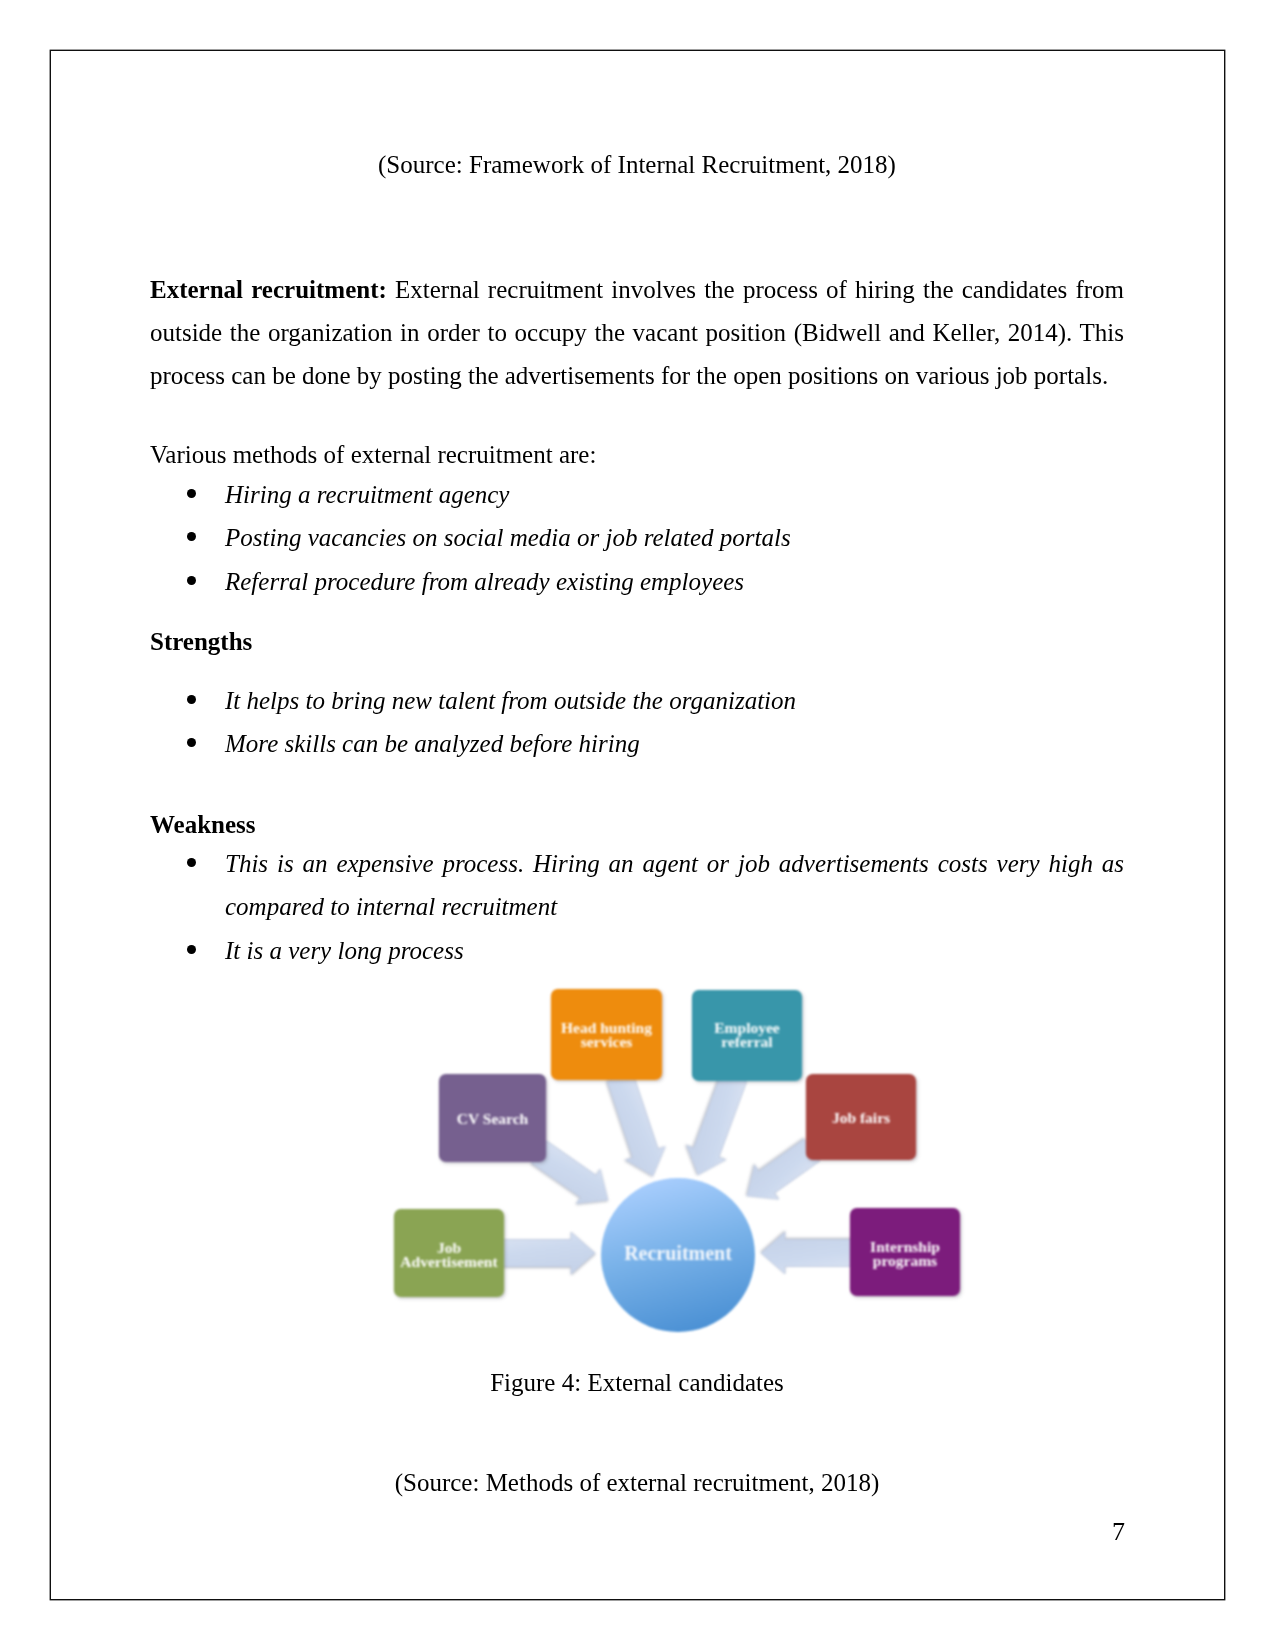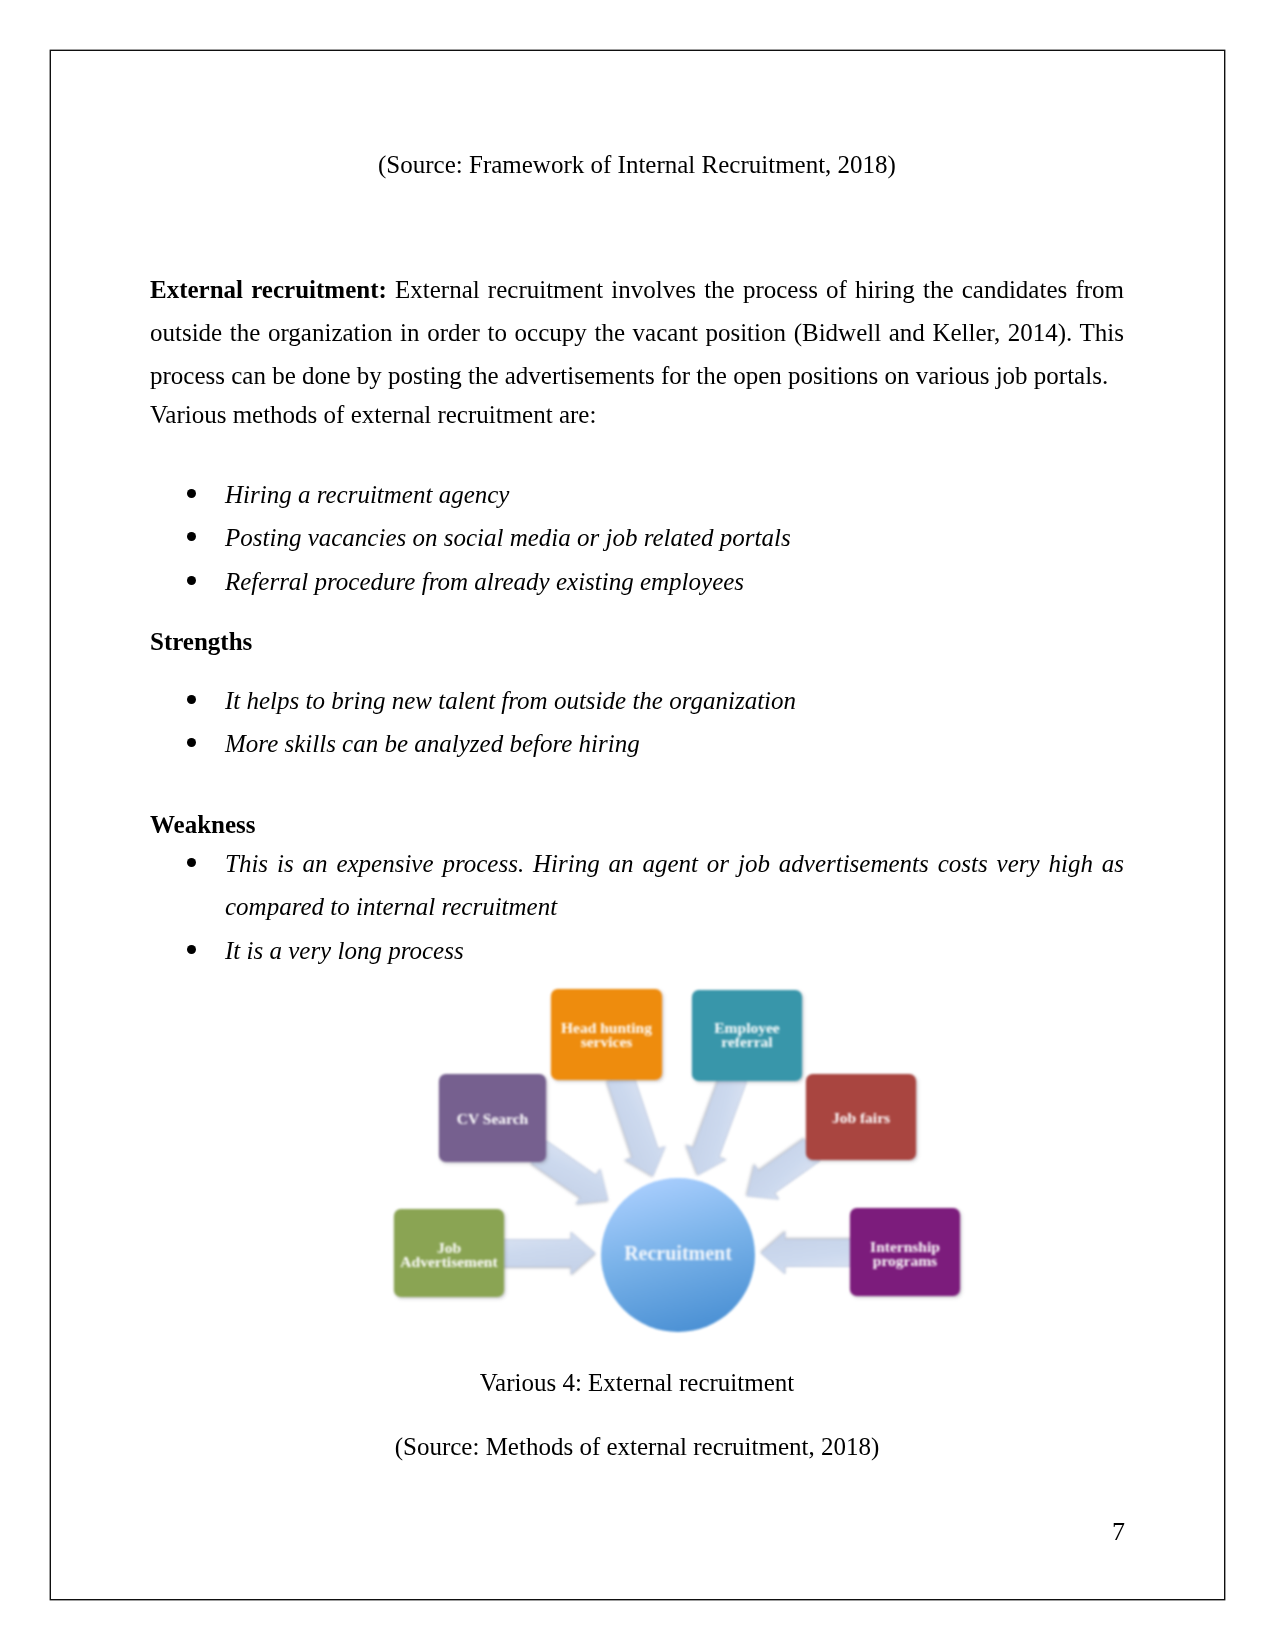--- a/index.html
+++ b/index.html
@@ -28,21 +28,21 @@
 <body>
 
 <div id="page">
 
 <div class="page-border"></div>
 
 <div class="blk body-col ctr" style="top:150px;">(Source: Framework of Internal Recruitment, 2018)</div>
 
 <div class="blk body-col just" style="top:268px;"><span class="bold">External recruitment:</span><span> External recruitment involves the process of hiring the candidates from outside the organization in order to occupy the vacant position (Bidwell and Keller, 2014). This process can be done by posting the advertisements for the open positions on various job portals.</span></div>
 
-<div class="blk body-col" style="top:393px;line-height:43.3px;">Various methods of external recruitment are:</div>
+<div class="blk body-col" style="top:433px;line-height:43.3px;">Various methods of external recruitment are:</div>
 
 <div class="bullet-list" id="methods-list" style="top:473px;">
       <div class="bullet-item"><span class="dot"></span><span>Hiring a recruitment agency</span></div>
       <div class="bullet-item"><span class="dot"></span><span>Posting vacancies on social media or job related portals</span></div>
       <div class="bullet-item"><span class="dot"></span><span>Referral procedure from already existing employees</span></div>
     </div>
 
 <div class="blk body-col bold" style="top:600px;line-height:43.3px;">Strengths</div>
 
 <div class="bullet-list" id="strengths-list" style="top:679px;">
@@ -119,19 +119,19 @@
           <text x="449" y="1252.5" text-anchor="middle" font-family="Liberation Serif, serif" font-size="15.5" font-weight="bold" fill="#ffffff">Job</text>
           <text x="449" y="1266.7" text-anchor="middle" font-family="Liberation Serif, serif" font-size="15.5" font-weight="bold" fill="#ffffff">Advertisement</text>
         </g>
         <g>
           <rect x="849.9" y="1207.9" width="110.2" height="88.2" rx="7" ry="7" fill="#7c1a7b" filter="url(#sh)"></rect>
           <text x="905" y="1251.5" text-anchor="middle" font-family="Liberation Serif, serif" font-size="15.5" font-weight="bold" fill="#ffffff">Internship</text>
           <text x="905" y="1265.7" text-anchor="middle" font-family="Liberation Serif, serif" font-size="15.5" font-weight="bold" fill="#ffffff">programs</text>
         </g>
       </svg></div>
 
-<div class="blk body-col ctr" style="top:1368px;">Various 4: External recruitment</div>
+<div class="blk body-col ctr" style="top:1368px;">Figure 4: External candidates</div>
 
-<div class="blk body-col ctr" style="top:1432px;">(Source: Methods of external recruitment, 2018)</div>
+<div class="blk body-col ctr" style="top:1468px;">(Source: Methods of external recruitment, 2018)</div>
 
 <div class="pagenum" style="left:1112px;top:1517px;font-size:26px;">7</div>
 
 </div>
 
 </body></html>

